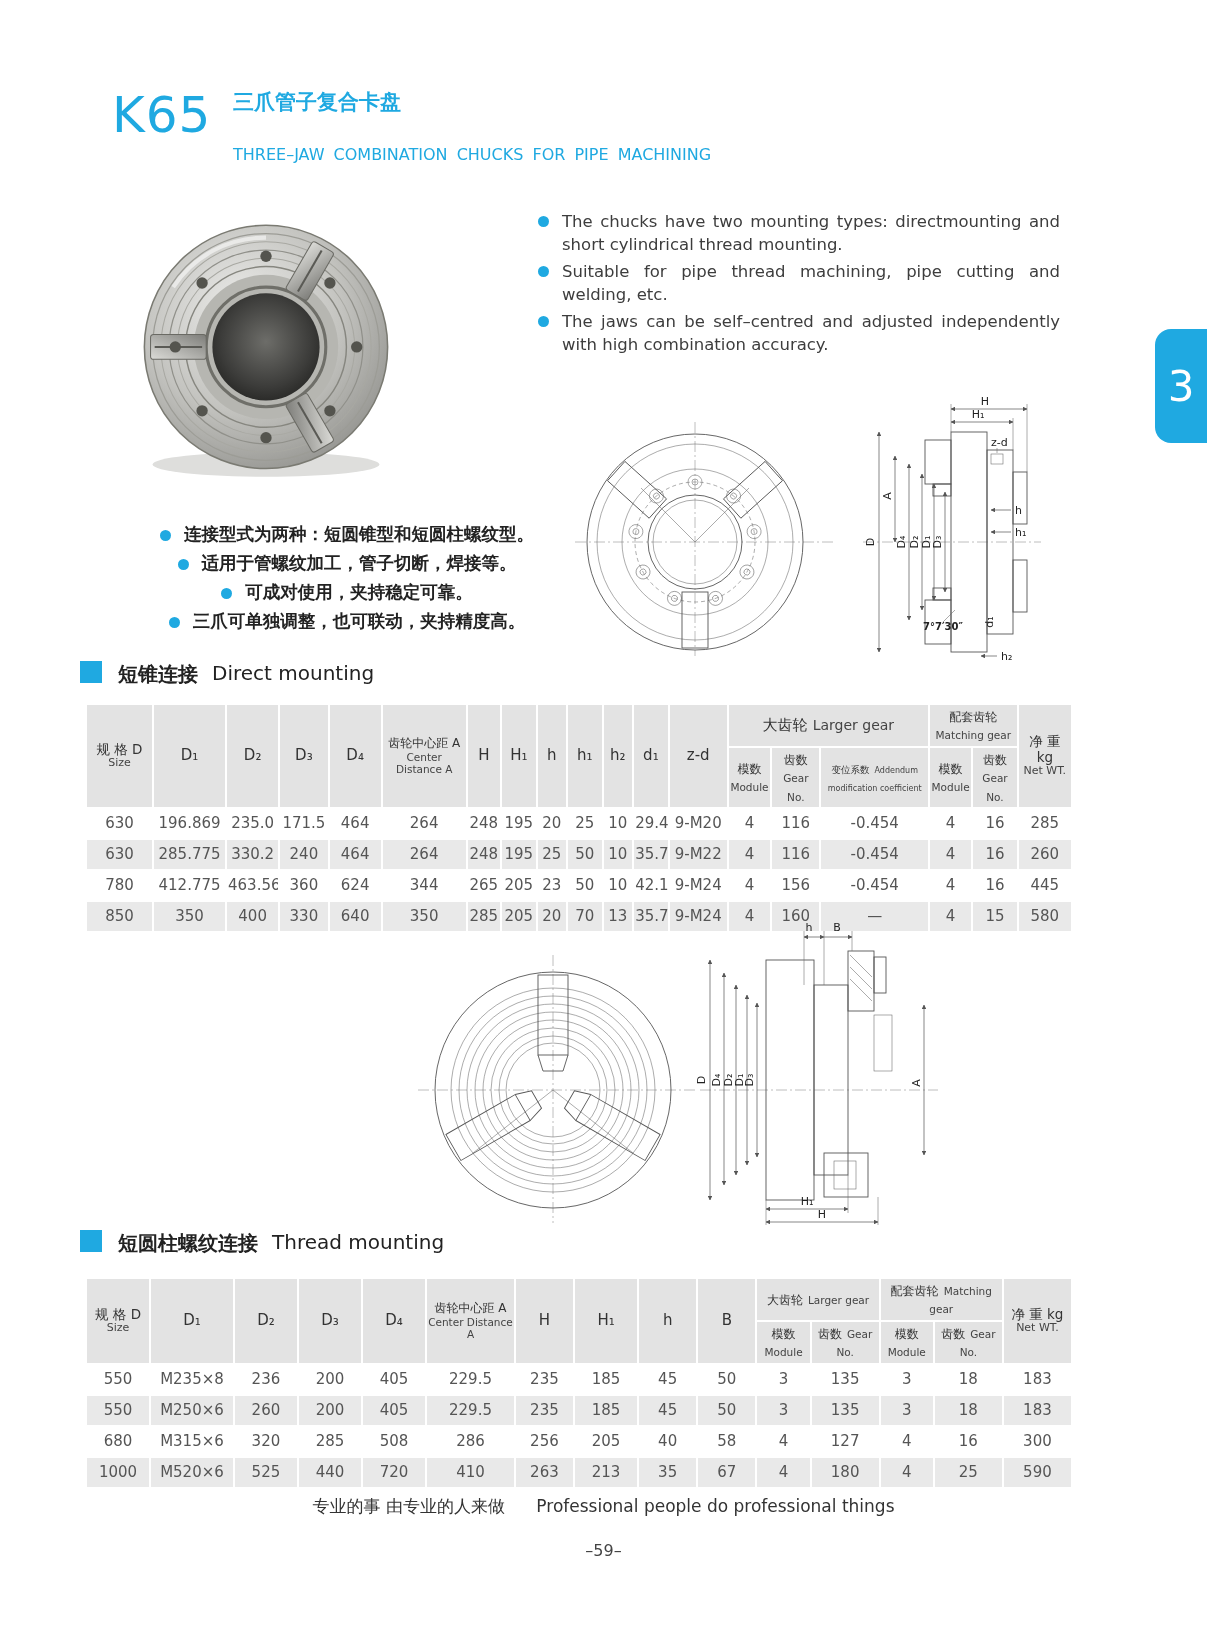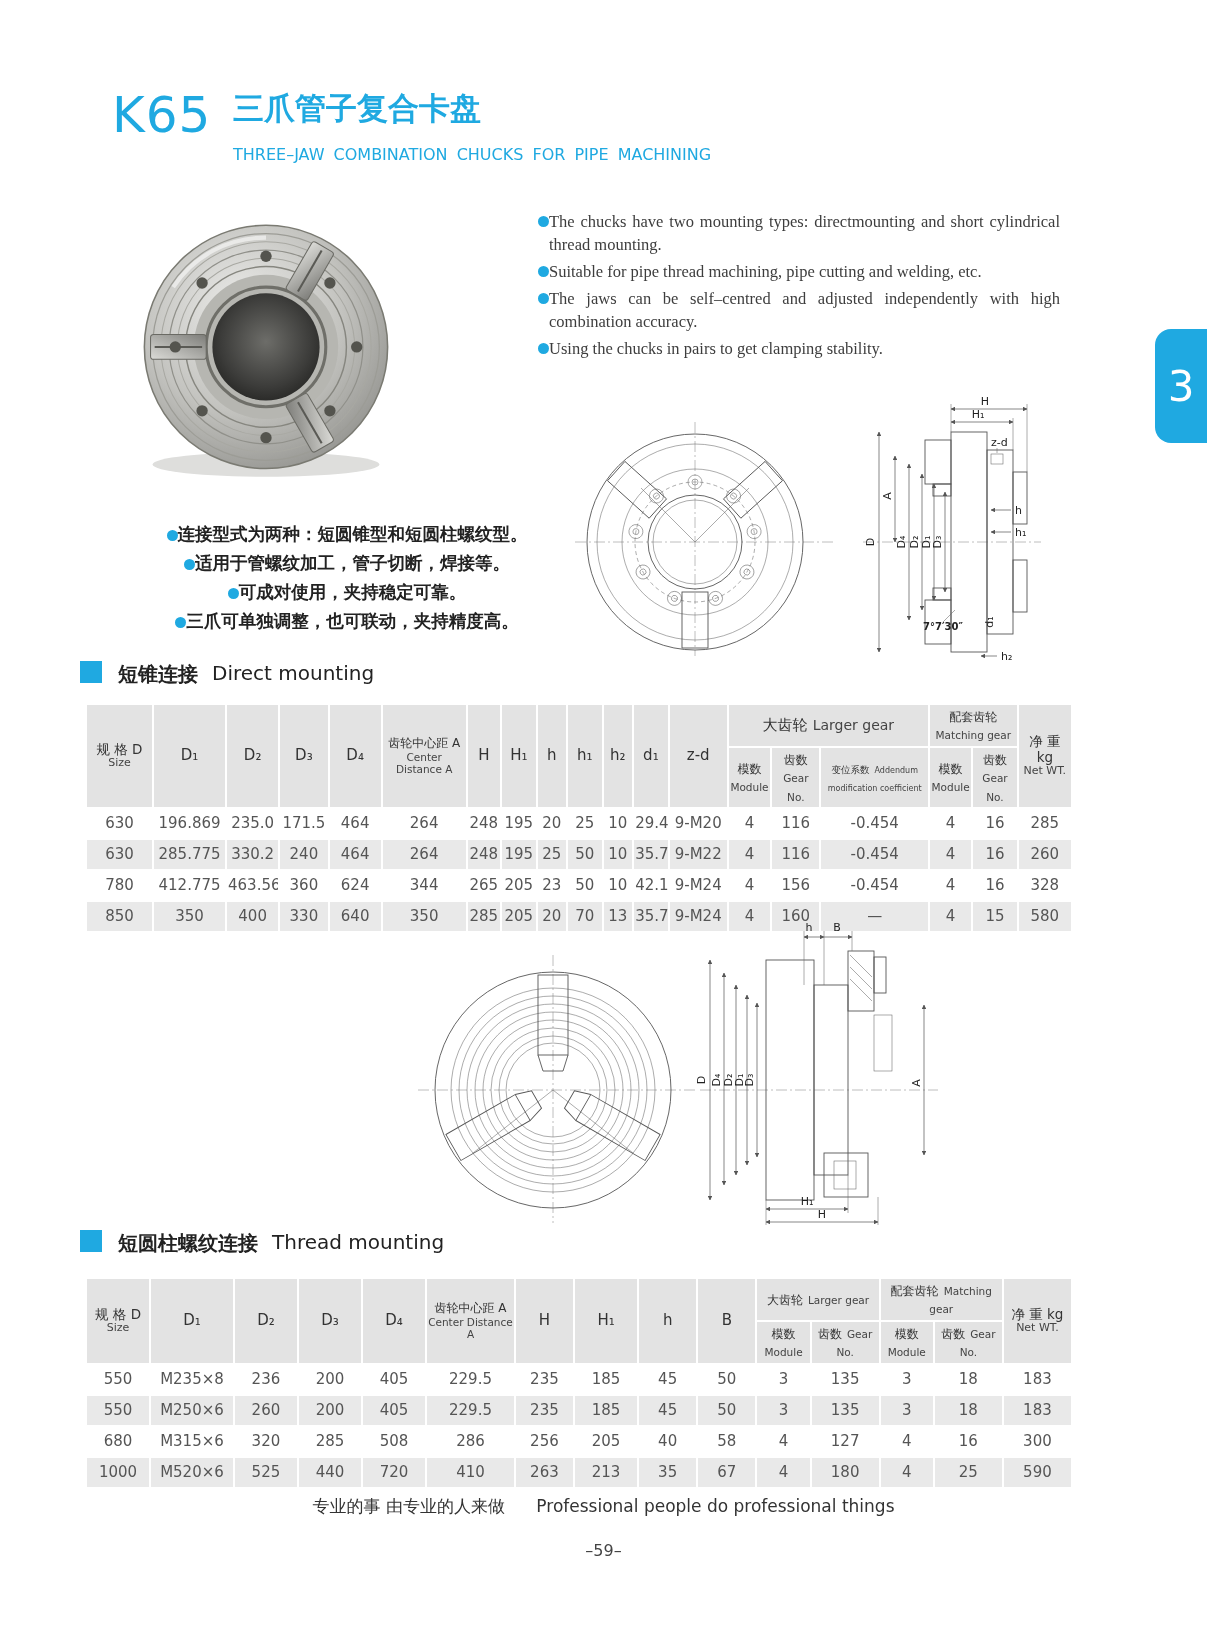--- a/index.html
+++ b/index.html
@@ -1,26 +1,26 @@
 <!DOCTYPE html>
 <html><head>
 <meta charset="utf-8">
 <style>
   html,body{margin:0;padding:0;background:#fff;}
   body{width:1207px;height:1649px;position:relative;font-family:"DejaVu Sans","Liberation Sans",sans-serif;color:#333;overflow:hidden;}
   .abs{position:absolute;}
 
   
   #model{left:112px;top:86px;font-size:50px;font-weight:normal;color:#1FA9E1;letter-spacing:1px;}
-  #title-cn{left:233px;top:88px;font-size:31px;font-weight:bold;color:#1FA9E1;}
+  #title-cn{left:233px;top:88px;font-size:21px;font-weight:bold;color:#1FA9E1;}
   #title-en{left:233px;top:145px;font-size:16px;color:#1FA9E1;word-spacing:4px;}
 
   
   ul.features{list-style:none;margin:0;padding:0;}
-  ul.features li{display:flex;margin-bottom:4px;font-family:Liberation Serif, serif;}
+  ul.features li{display:flex;gap:13px;margin-bottom:4px;}
   .dot{width:11px;height:11px;border-radius:50%;background:#1FA9E1;flex:0 0 11px;margin-top:6px;}
   #features-en{left:538px;top:210px;width:522px;}
   #features-en li{font-size:16.5px;line-height:23px;color:#3d3d3d;}
   #features-en .ftext{flex:1;text-align:justify;}
   #features-cn{left:112px;top:524px;width:470px;}
   #features-cn li{font-size:17.5px;line-height:21px;color:#222;font-weight:600;margin-bottom:8px;justify-content:center;}
 
   
   .section-title{display:flex;align-items:flex-start;}
   .sq{width:22px;height:22px;background:#1FA9E1;margin-right:16px;}
@@ -136,24 +136,20 @@
       <span class="ftext">The chucks have two mounting types: directmounting and short cylindrical thread mounting.</span>
     </li>
     <li>
       <span class="dot"></span>
       <span class="ftext">Suitable for pipe thread machining, pipe cutting and welding, etc.</span>
     </li>
     <li>
       <span class="dot"></span>
       <span class="ftext">The jaws can be self–centred and adjusted independently with high combination accuracy.</span>
     </li>
-    <li>
-      <span class="dot"></span>
-      <span class="ftext">Using the chucks in pairs to get clamping stability.</span>
-    </li>
   </ul>
 
 <ul class="abs features" id="features-cn">
     <li>
       <span class="dot"></span>
       <span class="ftext">连接型式为两种：短圆锥型和短圆柱螺纹型。</span>
     </li>
     <li>
       <span class="dot"></span>
       <span class="ftext">适用于管螺纹加工，管子切断，焊接等。</span>
@@ -402,21 +398,21 @@
           <td>23</td>
           <td>50</td>
           <td>10</td>
           <td>42.1</td>
           <td>9-M24</td>
           <td>4</td>
           <td>156</td>
           <td>-0.454</td>
           <td>4</td>
           <td>16</td>
-          <td>328</td>
+          <td>445</td>
         </tr>
         <tr class="alt">
           <td>850</td>
           <td>350</td>
           <td>400</td>
           <td>330</td>
           <td>640</td>
           <td>350</td>
           <td>285</td>
           <td>205</td>

